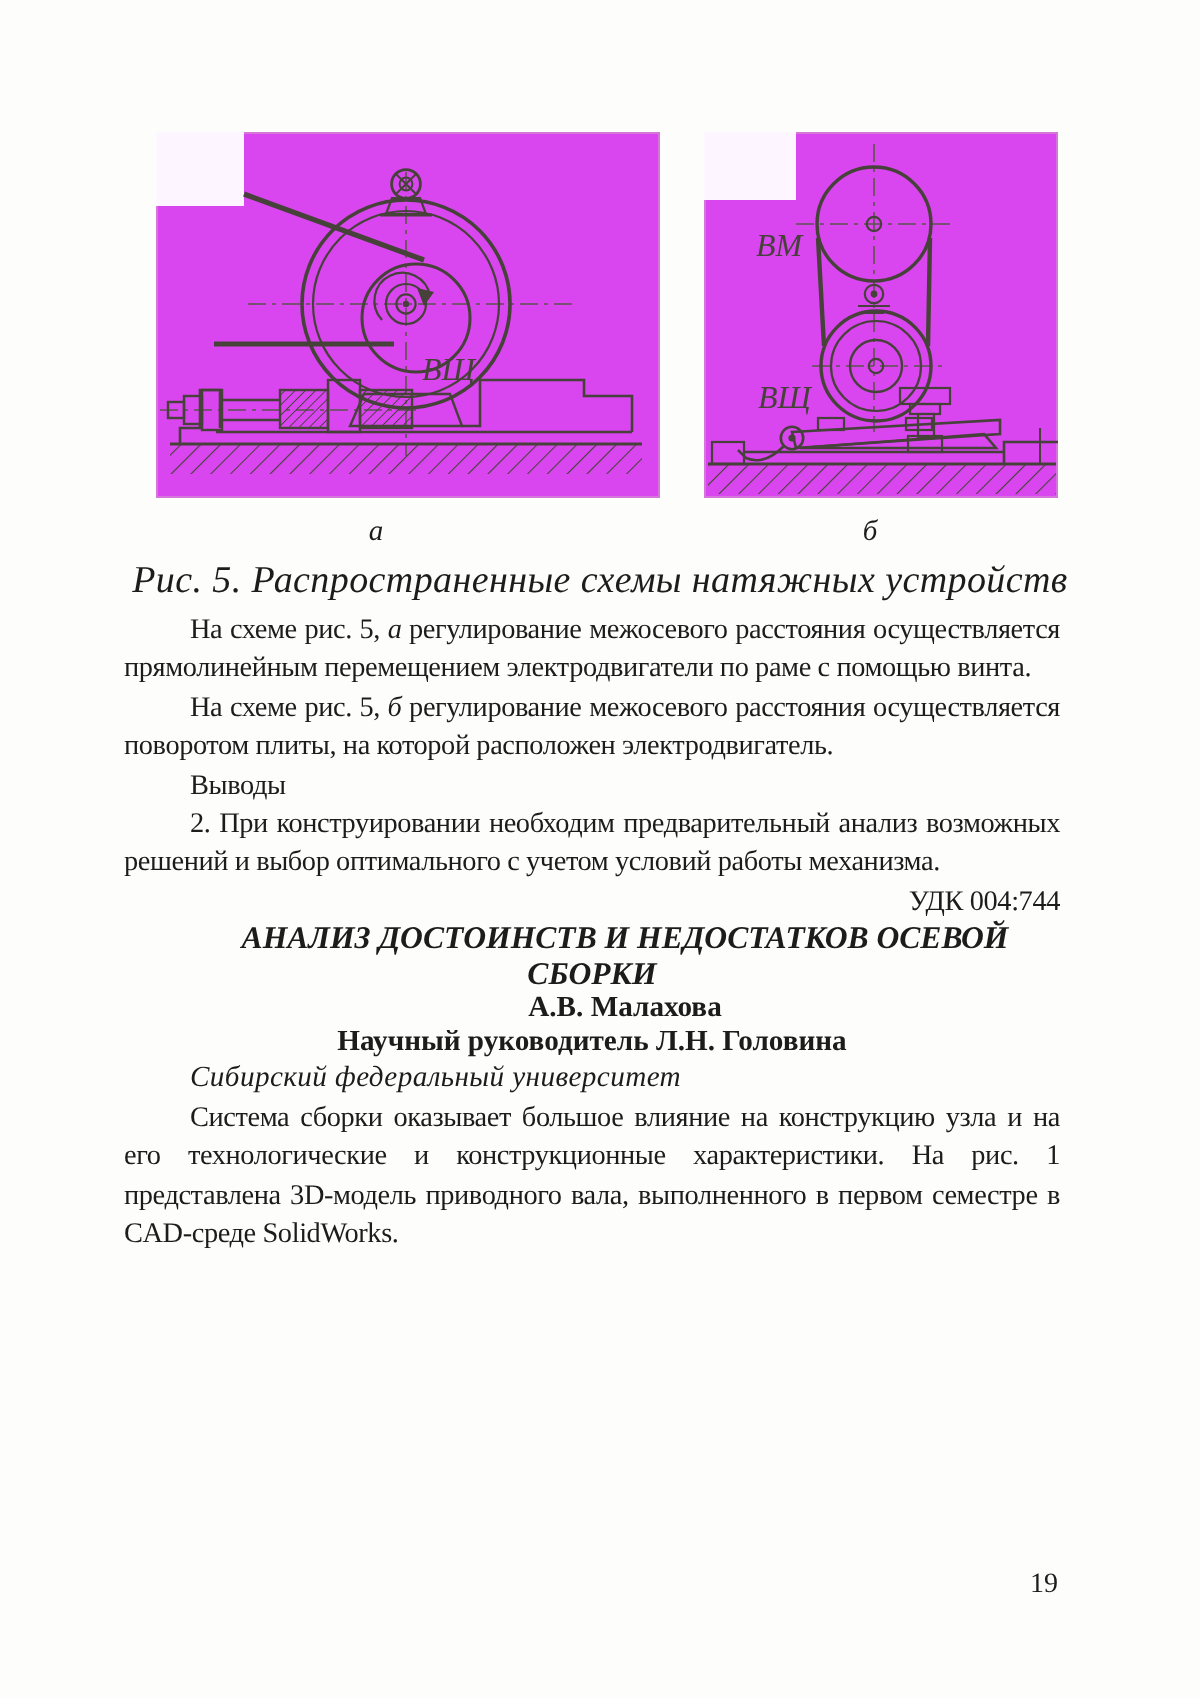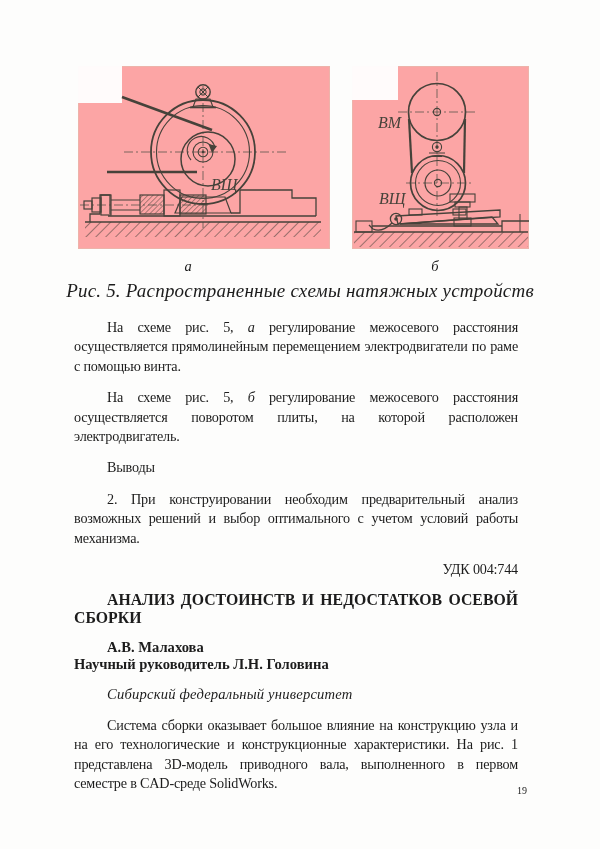--- a/index.html
+++ b/index.html
@@ -6,21 +6,21 @@
   body{
     width:600px;height:849px;
     background:#fdfdfc;
     font-family:"Liberation Serif", serif;
     color:#1c1c1c;
     position:relative;
     overflow:hidden;
   }
   .fig{
     position:absolute;
-    background:#fca5a5;
+    background:#d946ef;
     box-shadow:0 0 0 1px rgba(210,205,180,.35) inset;
   }
   .fig svg{display:block;}
   .fig-sublabel{
     position:absolute;
     font-style:italic;
     font-size:14.5px;
     line-height:16px;
     text-align:center;
     width:24px;
@@ -35,44 +35,44 @@
     letter-spacing:.2px;
   }
   .col{
     position:absolute;
     left:62px;top:306px;width:468px;
     font-size:14.2px;
     line-height:19.4px;
     letter-spacing:-0.2px;
     text-align:justify;
   }
-  .col p{margin:12px;text-indent:33px;}
+  .col p{margin:0;text-indent:33px;}
   .concl-head{font-weight:normal;margin-top:6px;}
   .udc{margin-top:21px;text-indent:0;text-align:right;}
   .title{
     margin-top:11px;text-indent:0;
-    font-weight:bold;
-    font-size:15.8px;line-height:17.6px;letter-spacing:0;
+    text-align:center;font-weight:bold;
+    font-size:15.8px;line-height:17.6px;letter-spacing:0;font-style:italic;
   }
   .authors{
     margin-top:14px;text-indent:0;
-    font-weight:bold;
+    text-align:center;font-weight:bold;
     font-size:14.6px;line-height:17px;letter-spacing:0;
   }
   .affil{
     margin-top:5px;text-indent:0;
     font-style:italic;
     font-size:14.6px;letter-spacing:.2px;
   }
   .intro{margin-top:6px;}
   .page-number{
     position:absolute;
     top:785px;left:505px;width:34px;
     text-align:center;
-    font-size:10px;
+    font-size:14px;
   }
   .em-i{font-style:italic;}
 </style>
 </head>
 <body>
 
 <div class="fig" style="left:78px;top:66px;width:252px;height:183px;">
   <svg width="252" height="183" viewBox="0 0 252 183">
     <defs>
       <pattern id="hA" width="7" height="7" patternUnits="userSpaceOnUse" patternTransform="rotate(45)">

